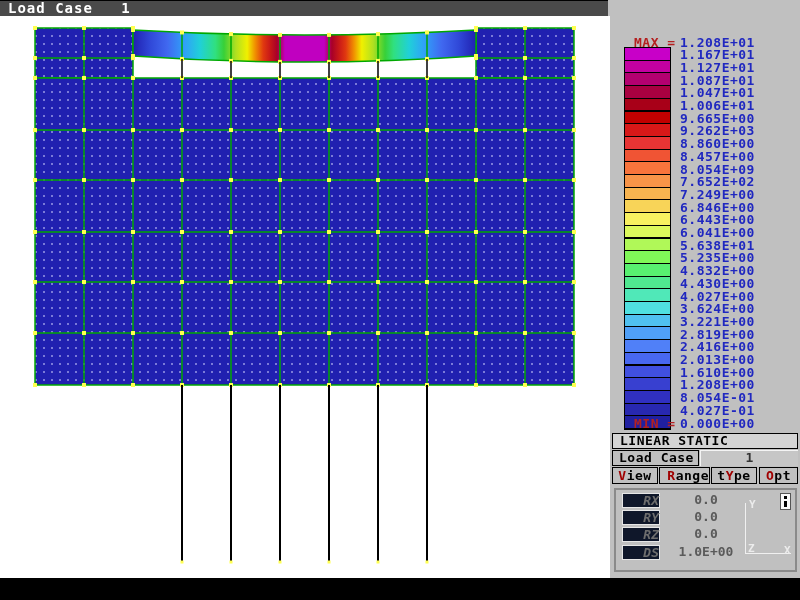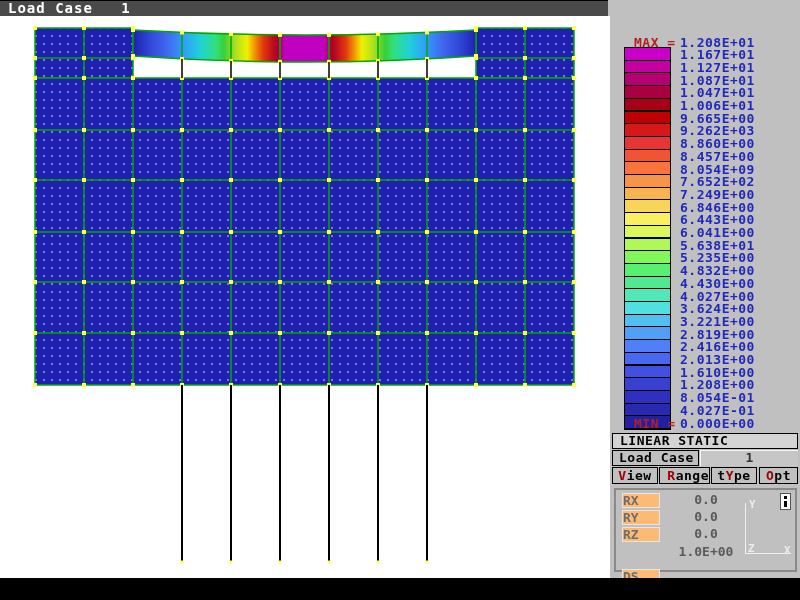--- a/index.html
+++ b/index.html
@@ -66,21 +66,21 @@
   }
   .menu-button .hotkey { color:#a00000; }
 
   #view-controls {
     left:4px; top:472px; width:183px; height:84px; background:#c0c0c0;
     border:2px solid #8a8a8a; box-sizing:border-box;
   }
   .vc-row-label {
     position:absolute; left:6px; width:38px; height:15px;
     border:1px solid #e6e6e6; box-sizing:border-box; color:#6e6e6e;
-    font-size:13px; line-height:13px; text-align:left; background:#fdba74;
+    font-size:13px; line-height:13px; text-align:right; background:#0f172a;font-style:italic;
   }
   .vc-row-value {
     position:absolute; left:50px; width:80px; height:15px; color:#5a5a5a;
     font-size:13px; line-height:14px; text-align:center; white-space:nowrap;
   }
   .axis-line { position:absolute; background:#f0f0f0; }
   .axis-label { position:absolute; color:#ececec; font-size:11px; }
   #alert-icon {
     position:absolute; left:164px; top:3px; width:11px; height:17px;
     background:#fafafa; border:1px solid #555; box-sizing:border-box;
@@ -395,21 +395,21 @@
     <div class="abs menu-button" style="left:101px;width:46px;"><span>t</span><span class="hotkey">Y</span><span>pe</span></div>
     <div class="abs menu-button" style="left:149px;width:39px;"><span></span><span class="hotkey">O</span><span>pt</span></div>
 
     <div class="abs" id="view-controls">
       <div class="vc-row-label" style="top:3px;">RX</div>
       <div class="vc-row-value" style="top:3px;">0.0</div>
       <div class="vc-row-label" style="top:20px;">RY</div>
       <div class="vc-row-value" style="top:20px;">0.0</div>
       <div class="vc-row-label" style="top:37px;">RZ</div>
       <div class="vc-row-value" style="top:37px;">0.0</div>
-      <div class="vc-row-label" style="top:55px;margin-top:24px;">DS</div>
+      <div class="vc-row-label" style="top:55px;">DS</div>
       <div class="vc-row-value" style="top:55px;">1.0E+00</div>
 
       <div class="axis-line" style="left:129px;top:13px;width:1px;height:51px;"></div>
       <div class="axis-line" style="left:129px;top:63px;width:46px;height:1px;"></div>
       <div class="axis-label" style="left:133px;top:8px;">Y</div>
       <div class="axis-label" style="left:132px;top:52px;">Z</div>
       <div class="axis-label" style="left:168px;top:54px;">X</div>
 
       <div id="alert-icon">
         <div id="alert-dot"></div>

